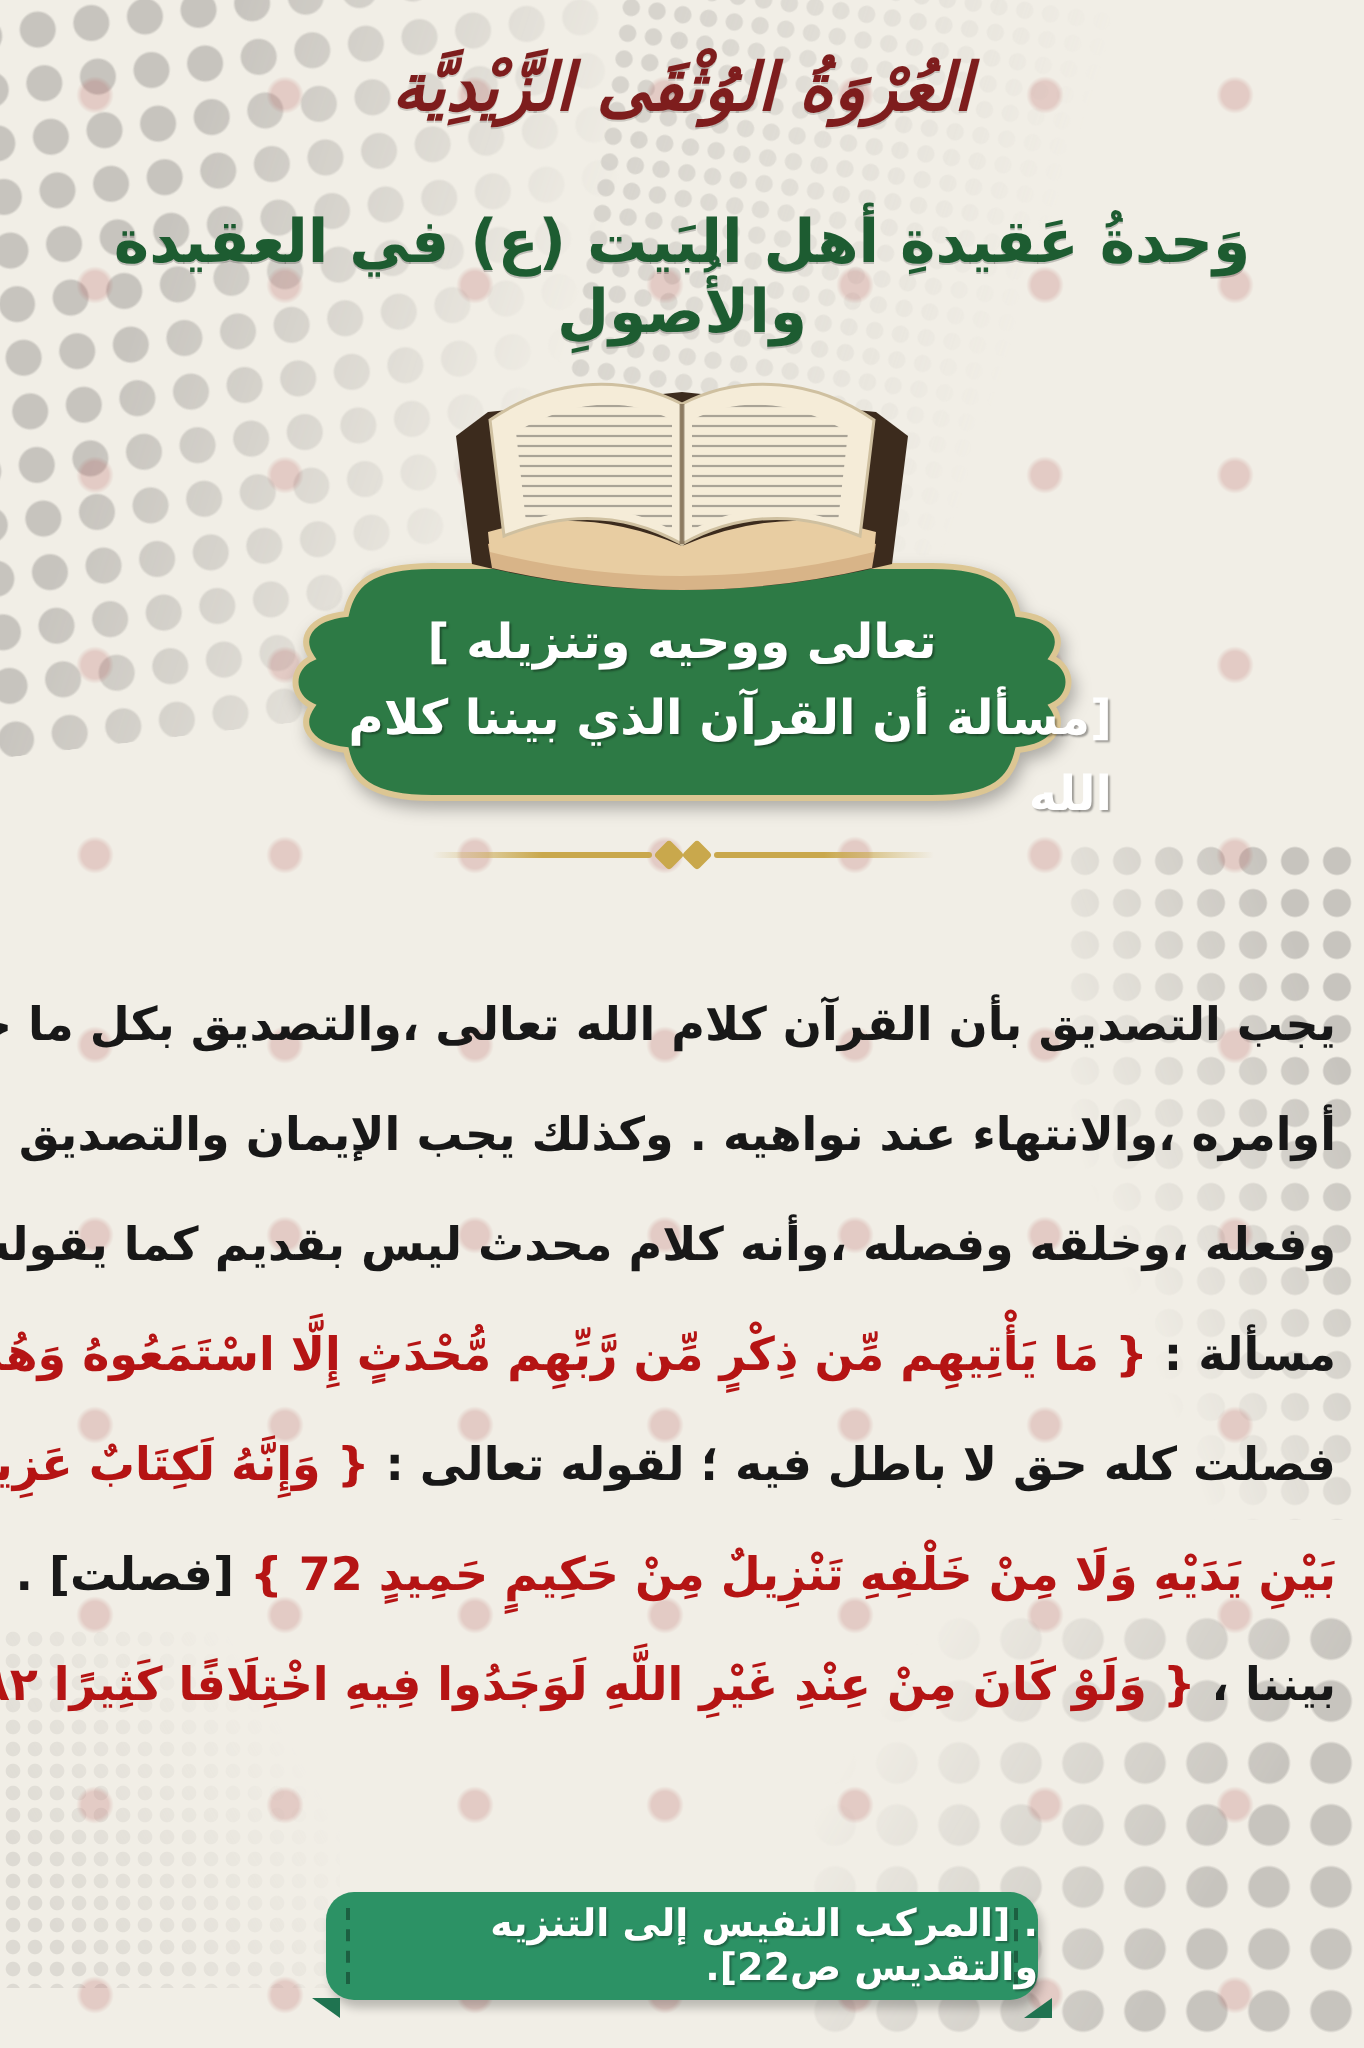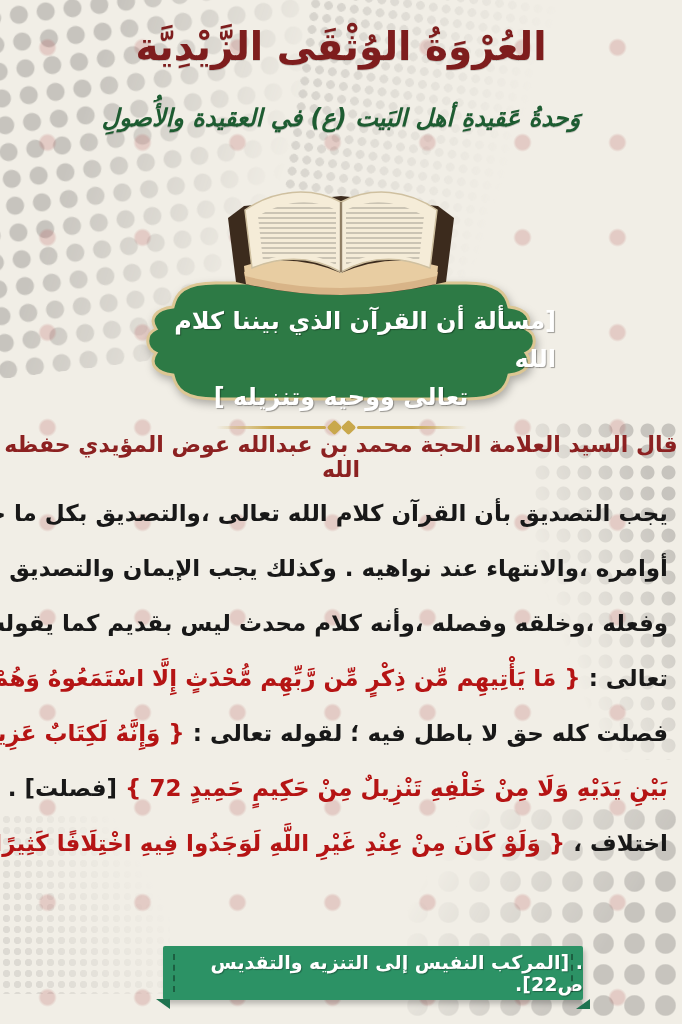--- a/index.html
+++ b/index.html
@@ -40,28 +40,27 @@
     -webkit-mask-image:linear-gradient(60deg,#000 20%,transparent 80%);
     mask-image:linear-gradient(60deg,#000 20%,transparent 80%);
   }
   .dots-specks{
     inset:0;background-size:95px 95px;opacity:.22;
     background-image:radial-gradient(circle,#b05050 10%,transparent 14%);
   }
   
   .logo{
     position:absolute;top:24px;left:0;right:0;text-align:center;
-    color:var(--c-logo_red,#7e1d1d);font-size:39px;font-weight:700;
-    letter-spacing:1px;text-shadow:0 1px 0 rgba(0,0,0,.15);
+    color:var(--c-logo_red,#7e1d1d);font-size:33px;font-weight:700;
+    letter-spacing:1px;text-shadow:0 1px 0 rgba(0,0,0,.15);font-style:italic;
   }
   .title{
     position:absolute;top:104px;left:0;right:0;text-align:center;
-    color:var(--c-title_green,#1d5c31);font-size:24px;font-weight:700;
+    color:var(--c-title_green,#1d5c31);font-size:30px;font-weight:700;
     text-shadow:0 1px 0 rgba(0,0,0,.2);
-    font-style:italic;
   }
   
   .book{position:absolute;left:214px;top:166px;width:254px;height:152px;z-index:3;}
   .book svg{display:block;width:100%;height:100%;}
   
   .banner{position:absolute;left:126px;top:276px;width:430px;height:130px;z-index:2;}
   .banner svg{position:absolute;inset:0;width:100%;height:100%;
     filter:drop-shadow(2px 4px 4px rgba(0,0,0,.28));}
   .banner-shape{fill:var(--c-banner_green,#2d7a45);stroke:var(--c-banner_border,#dcc693);stroke-width:3;}
   .banner-text{position:absolute;inset:0;z-index:2;display:flex;flex-direction:column;
@@ -79,22 +78,22 @@
     position:absolute;top:432px;left:0;right:0;text-align:center;
     color:var(--c-attribution_red,#8c2121);font-size:22px;font-weight:700;
   }
   
   .body-text{position:absolute;top:486px;left:14px;right:14px;direction:rtl;}
   .body-line{text-align:center;font-weight:700;font-size:23px;line-height:55px;white-space:nowrap;}
   .seg-black{color:var(--c-text_black,#181818);}
   .seg-red{color:var(--c-quote_red,#b51414);}
   
   .ribbon{
-    position:absolute;left:163px;top:946px;width:420px;height:54px;z-index:2;
-    background:var(--c-footer_green,#2c9265);border-radius:2px;
+    position:absolute;left:163px;top:946px;width:356px;height:54px;z-index:2;
+    background:var(--c-footer_green,#2c9265);border-radius:14px;
     box-shadow:2px 4px 5px rgba(0,0,0,.22);
     display:flex;align-items:center;justify-content:center;
   }
   .ribbon::before,.ribbon::after{
     content:"";position:absolute;bottom:-9px;border-style:solid;z-index:-1;
   }
   .ribbon::before{left:-7px;border-width:0 14px 10px 0;border-color:transparent #1f7350 transparent transparent;}
   .ribbon::after{right:-7px;border-width:0 0 10px 14px;border-color:transparent transparent #1f7350 transparent;}
   .stitch{position:absolute;top:15%;height:70%;width:0;border-left:2px dashed rgba(0,0,0,.35);}
   .stitch.l{left:10px;} .stitch.r{right:10px;}
@@ -144,41 +143,40 @@
 
   <div class="banner">
     <svg viewBox="0 0 430 130" aria-hidden="true">
       <path class="banner-shape" d="M90,7 L340,7 C372,7 380,17 383,31
         C401,33 407,43 400,53 C411,58 411,72 400,77
         C407,87 401,97 383,99 C380,113 372,123 340,123
         L90,123 C58,123 50,113 47,99 C29,97 23,87 30,77
         C19,72 19,58 30,53 C23,43 29,33 47,31 C50,17 58,7 90,7 Z"></path>
     </svg>
     <div class="banner-text">
+      <div class="banner-line">تعالى ووحيه وتنزيله ]</div>
       <div class="banner-line">[مسألة أن القرآن الذي بيننا كلام الله</div>
-      <div class="banner-line">تعالى ووحيه وتنزيله ]</div>
       <div class="divider">
         <span class="bar l"></span>
         <span class="dia"></span>
         <span class="dia"></span>
         <span class="bar"></span>
       </div>
     </div>
   </div>
 
-  <div class="attribution">قال السيد العلامة الحجة محمد بن عبدالله عوض المؤيدي حفظه الله</div>
 
   <div class="body-text">
       <div class="body-line"><span class="seg-black">يجب التصديق بأن القرآن كلام الله تعالى ،والتصديق بكل ما جاء في القرآن ،وامتثال</span></div>
       <div class="body-line"><span class="seg-black">أوامره ،والانتهاء عند نواهيه . وكذلك يجب الإيمان والتصديق بأن الله الذي جعله</span></div>
       <div class="body-line"><span class="seg-black">وفعله ،وخلقه وفصله ،وأنه كلام محدث ليس بقديم كما يقوله بعض الطوائف ؛ لقوله</span></div>
-      <div class="body-line"><span class="seg-black">تعالى : </span><span class="seg-red">{ مَا يَأْتِيهِم مِّن ذِكْرٍ مِّن رَّبِّهِم مُّحْدَثٍ إِلَّا اسْتَمَعُوهُ وَهُمْ يَلْعَبُونَ ٢ }</span></div>
+      <div class="body-line"><span class="seg-black">مسألة : </span><span class="seg-red">{ مَا يَأْتِيهِم مِّن ذِكْرٍ مِّن رَّبِّهِم مُّحْدَثٍ إِلَّا اسْتَمَعُوهُ وَهُمْ يَلْعَبُونَ ٢ }</span></div>
       <div class="body-line"><span class="seg-black">فصلت كله حق لا باطل فيه ؛ لقوله تعالى : </span><span class="seg-red">{ وَإِنَّهُ لَكِتَابٌ عَزِيزٌ ٤١ لَا يَأْتِيهِ الْبَاطِلُ مِنْ</span></div>
       <div class="body-line"><span class="seg-red">بَيْنِ يَدَيْهِ وَلَا مِنْ خَلْفِهِ تَنْزِيلٌ مِنْ حَكِيمٍ حَمِيدٍ 72 }</span><span class="seg-black"> [فصلت] . وأنه لا تناقض فيه ولا</span></div>
-      <div class="body-line"><span class="seg-black">اختلاف ، </span><span class="seg-red">{ وَلَوْ كَانَ مِنْ عِنْدِ غَيْرِ اللَّهِ لَوَجَدُوا فِيهِ اخْتِلَافًا كَثِيرًا ٨٢ }</span></div>
+      <div class="body-line"><span class="seg-black">بيننا ، </span><span class="seg-red">{ وَلَوْ كَانَ مِنْ عِنْدِ غَيْرِ اللَّهِ لَوَجَدُوا فِيهِ اخْتِلَافًا كَثِيرًا ٨٢ }</span></div>
     </div>
 
   <div class="ribbon">
     <span class="stitch l"></span>
     <span class="stitch r"></span>
     <span class="ribbon-label">. [المركب النفيس إلى التنزيه والتقديس ص22].</span>
   </div>
 
 </div>
 

